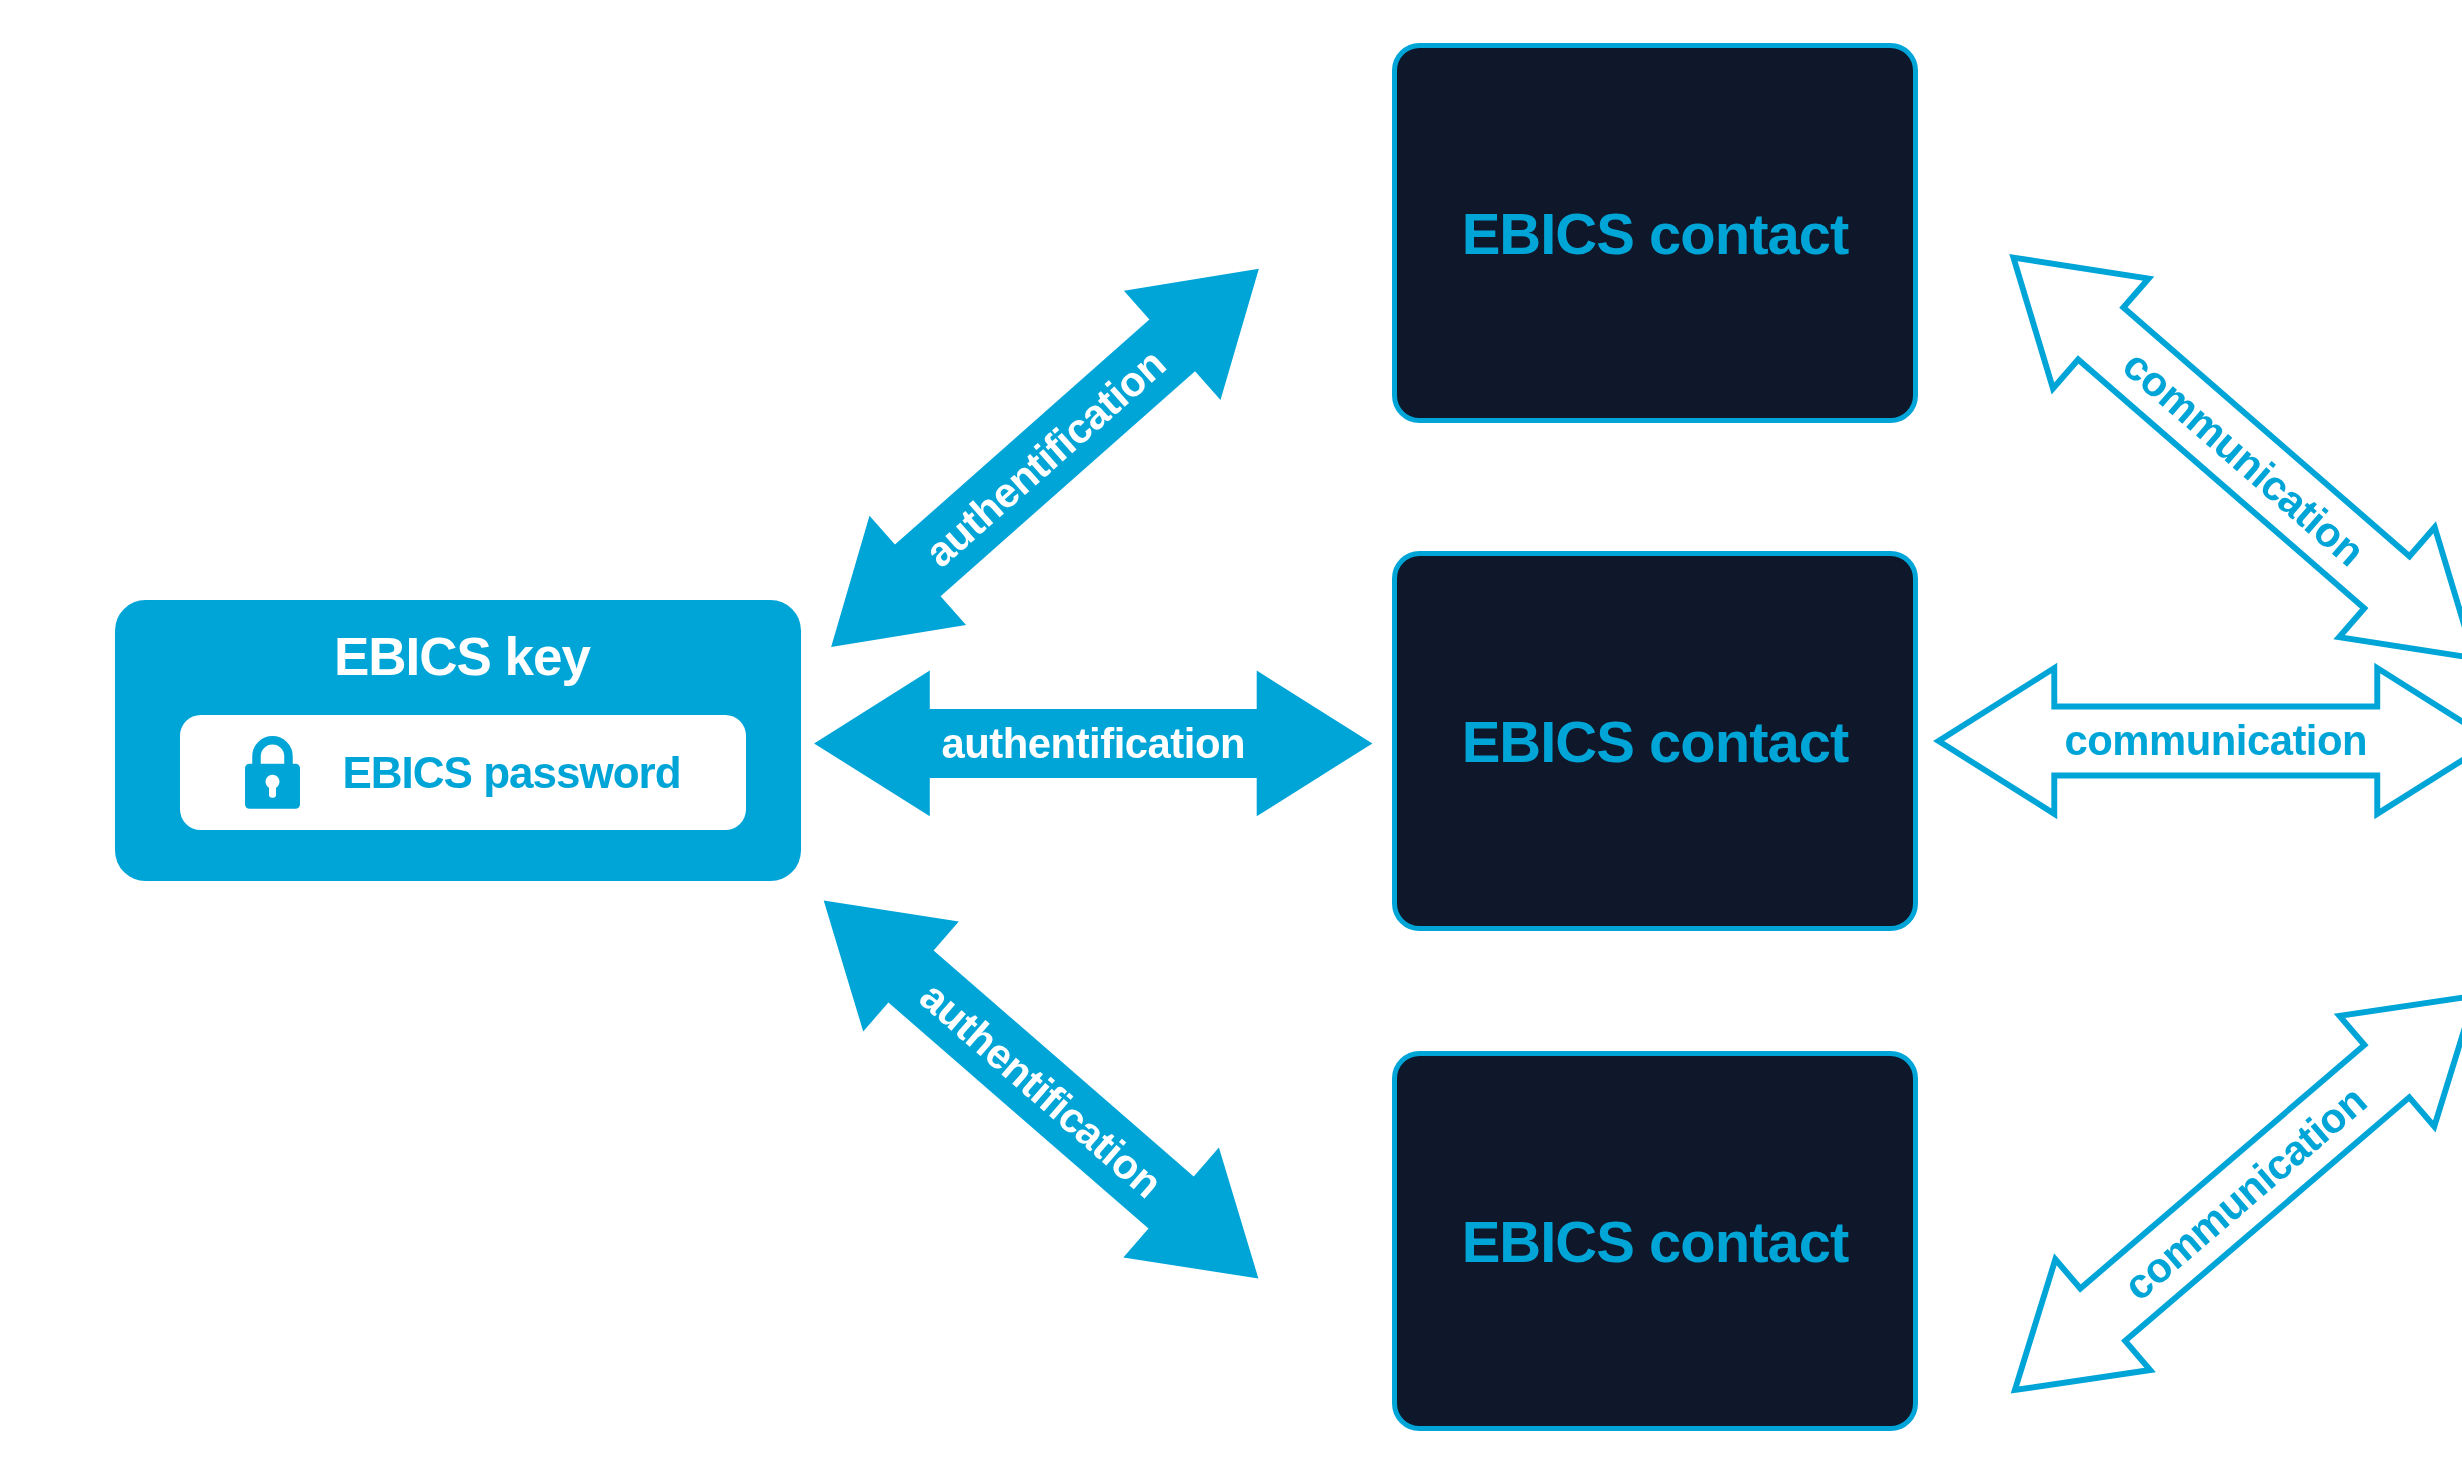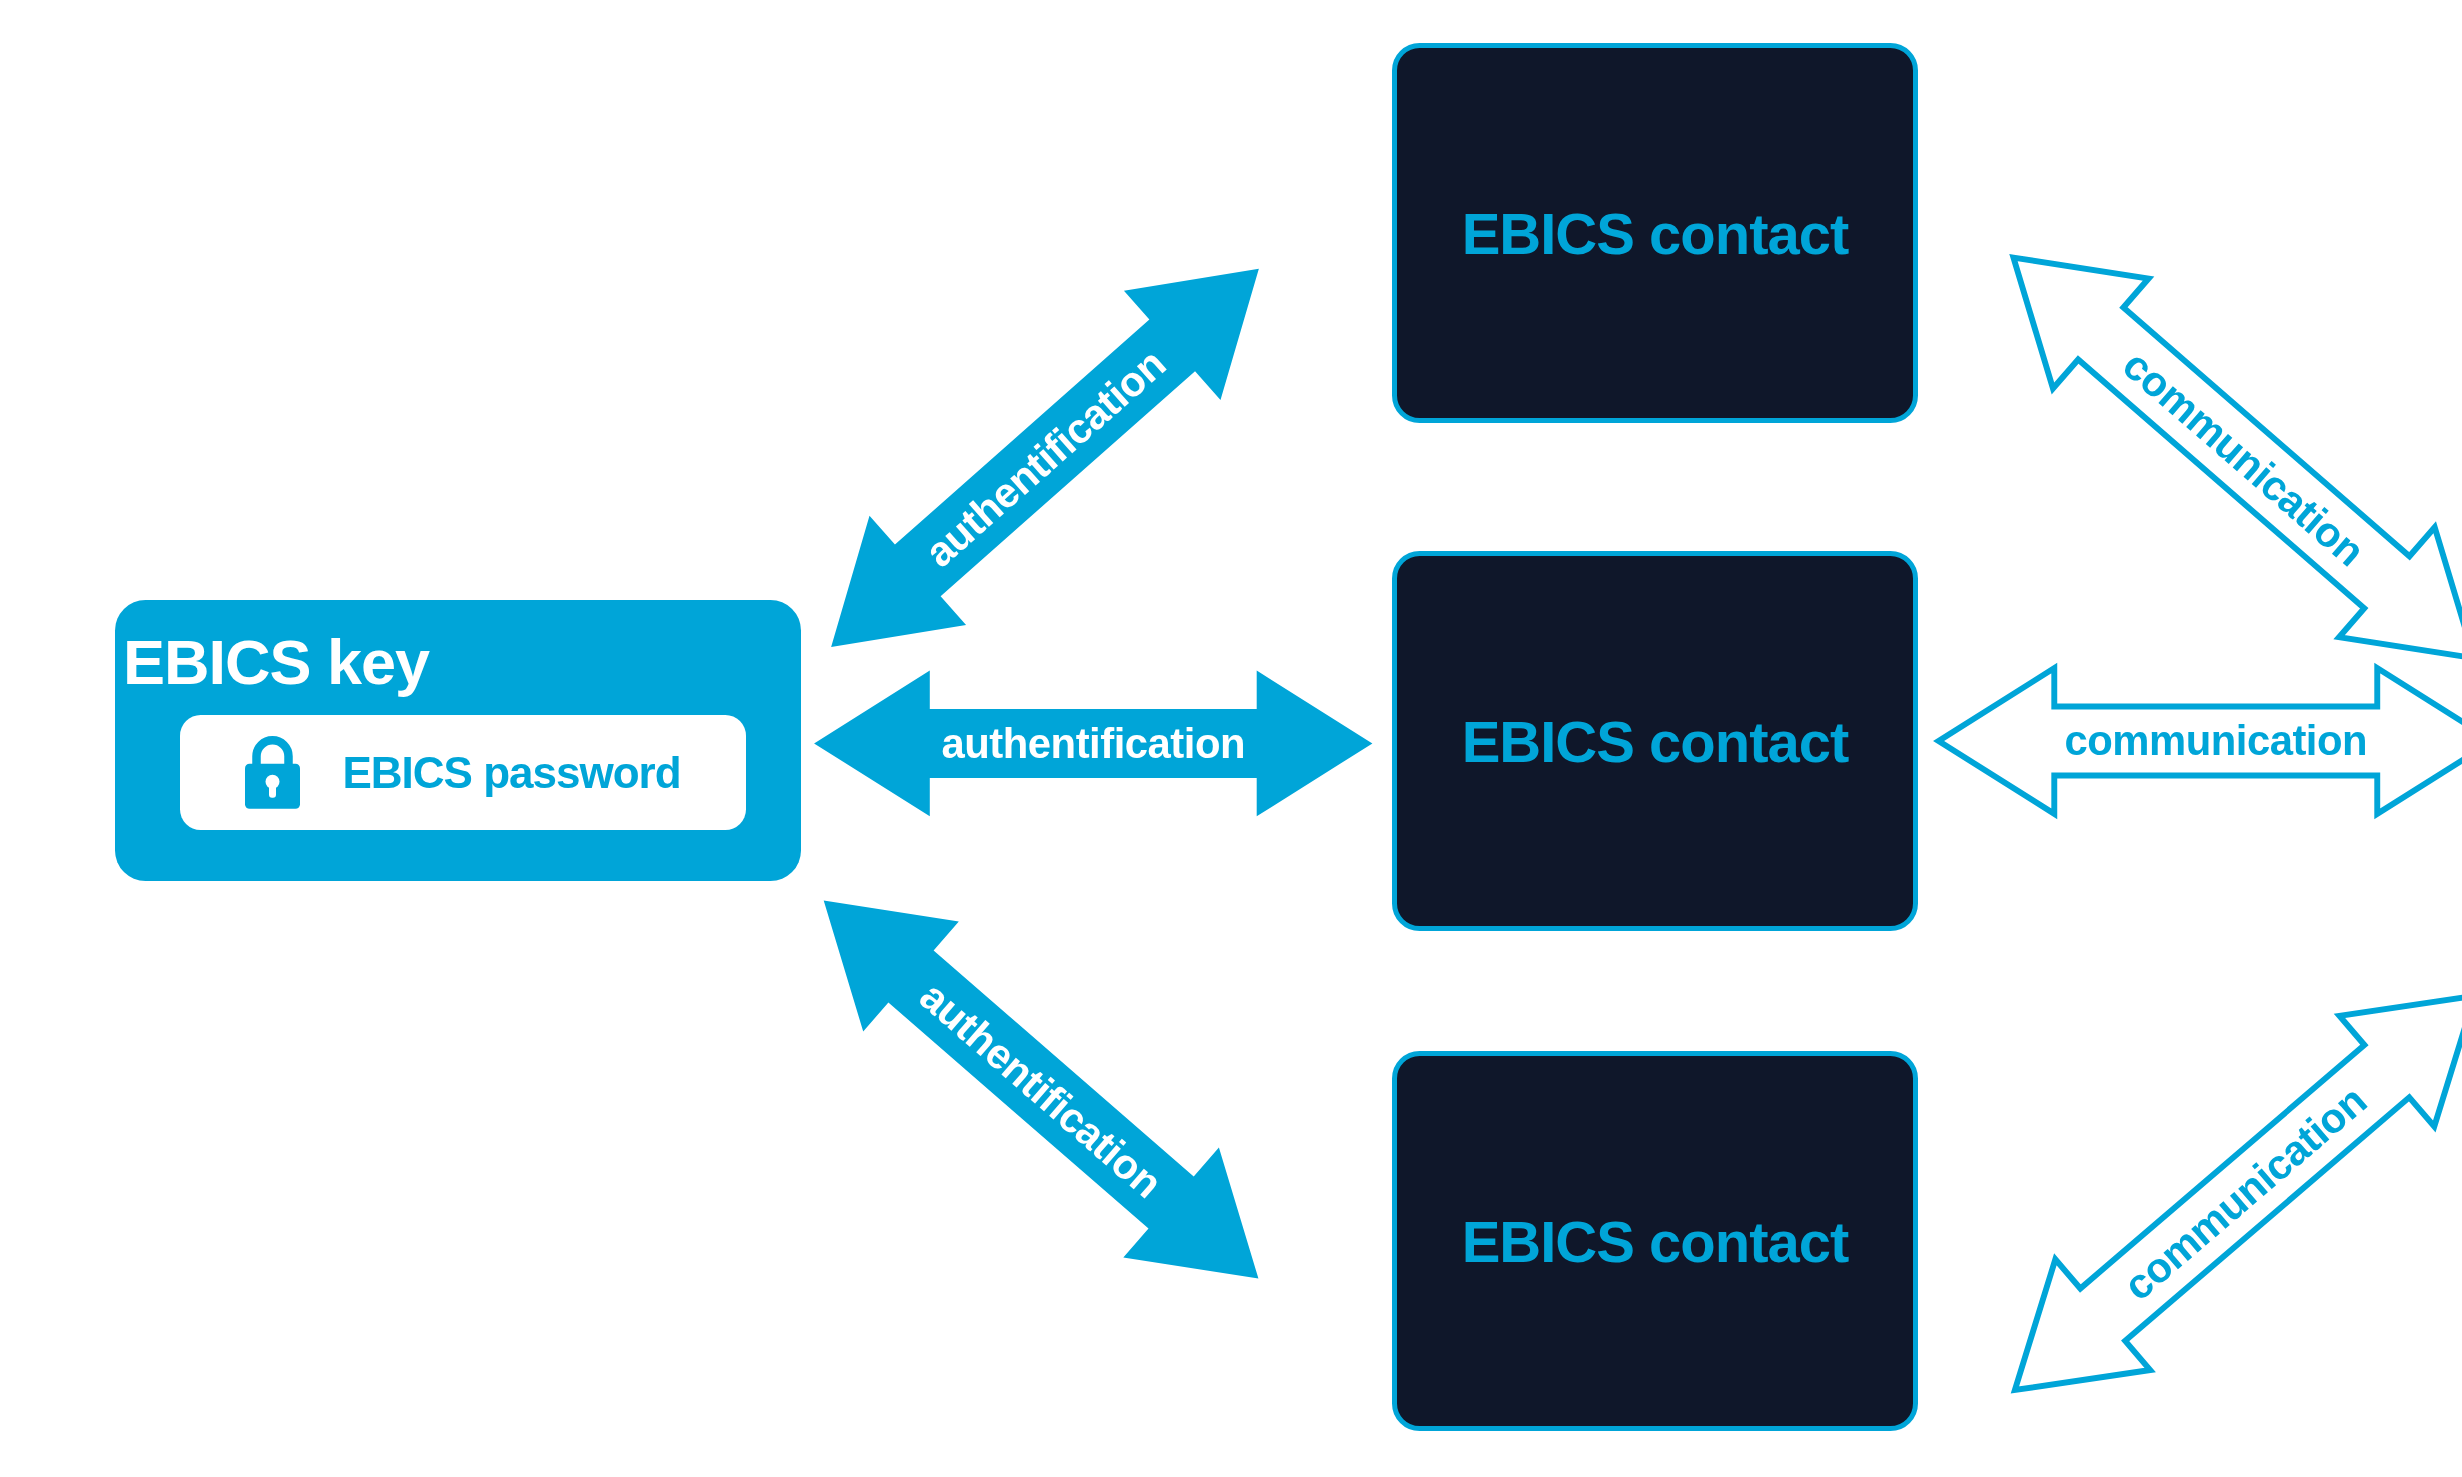--- a/index.html
+++ b/index.html
@@ -16,22 +16,22 @@
   }
   .stage{position:absolute;inset:0;}
   svg.arrow-layer{position:absolute;left:0;top:0;width:3053px;height:1477px;}
 
   
   .key-box{
     position:absolute;left:115px;top:600px;width:686px;height:281px;
     background:var(--cyan);border-radius:30.5px;
   }
   .key-title{
-    position:absolute;top:25.6px;left:8px;right:0;
-    font-size:63px;font-weight:bold;color:#ffffff;letter-spacing:-1px;
+    position:absolute;top:25.6px;left:8px;right:0;text-align:center;
+    font-size:53px;font-weight:bold;color:#ffffff;letter-spacing:-1px;
   }
   .password-pill{
     position:absolute;left:65px;top:115px;width:566px;height:115px;
     background:#ffffff;border-radius:20.7px;
     display:flex;align-items:center;justify-content:center;gap:42px;
   }
   .password-label{
     font-size:44px;font-weight:bold;color:var(--cyan);letter-spacing:-1px;
     white-space:nowrap;
   }

